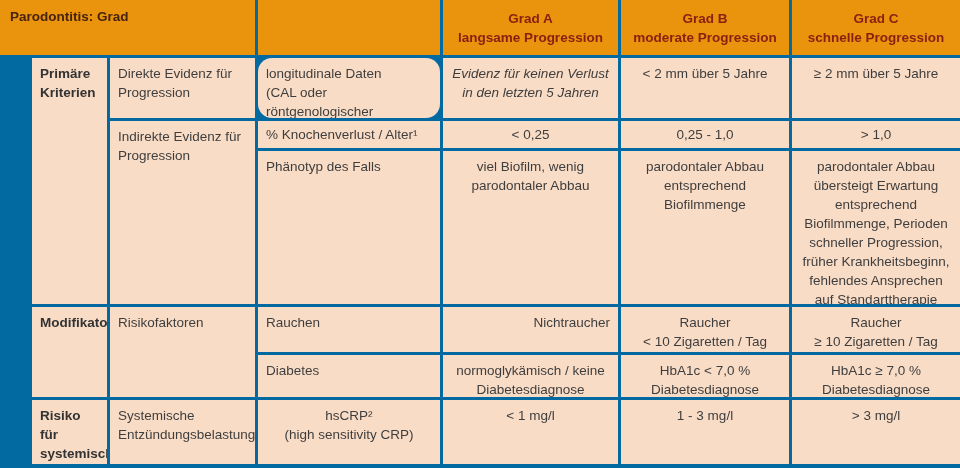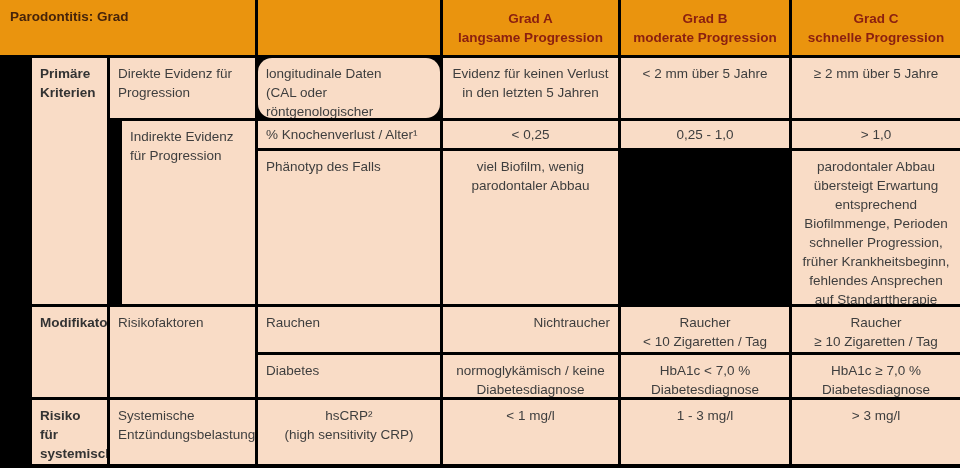--- a/index.html
+++ b/index.html
@@ -4,21 +4,21 @@
 <style>
   html, body {
     margin: 0;
     padding: 0;
     background: #ffffff;
     font-family: "Liberation Sans", sans-serif;
   }
   .table-wrap {
     width: 960px;
     height: 468px;
-    background: #000000;
+    background: #0369a1;
     display: grid;
     grid-template-columns: 107px 145px 182px 175px 168px 168px;
     grid-template-rows: 55px 60px 27px 153px 45px 42px 64px;
     gap: 3px;
     box-sizing: border-box;
     padding-bottom: 4px;
   }
   .cell {
     background: #F9DCC6;
     color: #3E3E3E;
@@ -59,25 +59,25 @@
   
   .p-title   { grid-column: 1 / span 2; grid-row: 1; }
   .p-hempty  { grid-column: 3; grid-row: 1; }
   .p-ga      { grid-column: 4; grid-row: 1; }
   .p-gb      { grid-column: 5; grid-row: 1; }
   .p-gc      { grid-column: 6; grid-row: 1; }
 
   .p-primaer { grid-column: 1; grid-row: 2 / span 3; }
   .p-direkt  { grid-column: 2; grid-row: 2; }
   .p-long    { grid-column: 3; grid-row: 2; border-radius: 14px; }
-  .p-r1a     { grid-column: 4; grid-row: 2; }
+  .p-r1a     { grid-column: 4; grid-row: 2; font-style: italic; }
   .p-r1b     { grid-column: 5; grid-row: 2; }
   .p-r1c     { grid-column: 6; grid-row: 2; }
 
-  .p-indirekt{ grid-column: 2; grid-row: 3 / span 2; margin-left: 12px; }
+  .p-indirekt{ grid-column: 2; grid-row: 3 / span 2; }
   .p-bone    { grid-column: 3; grid-row: 3; padding-top: 4px; }
   .p-r2a     { grid-column: 4; grid-row: 3; padding-top: 4px; }
   .p-r2b     { grid-column: 5; grid-row: 3; padding-top: 4px; }
   .p-r2c     { grid-column: 6; grid-row: 3; padding-top: 4px; }
 
   .p-pheno   { grid-column: 3; grid-row: 4; }
   .p-r3a     { grid-column: 4; grid-row: 4; }
   .p-r3b     { grid-column: 5; grid-row: 4; }
   .p-r3c     { grid-column: 6; grid-row: 4; }
 
@@ -123,20 +123,23 @@
   <div class="cell val p-r1c">≥ 2 mm über 5 Jahre</div>
 
   <div class="cell p-indirekt">Indirekte Evidenz für Progression</div>
   <div class="cell p-bone">% Knochenverlust / Alter¹</div>
   <div class="cell val p-r2a">&lt; 0,25</div>
   <div class="cell val p-r2b">0,25 - 1,0</div>
   <div class="cell val p-r2c">&gt; 1,0</div>
 
   <div class="cell p-pheno">Phänotyp des Falls</div>
   <div class="cell val p-r3a">viel Biofilm, wenig parodontaler Abbau</div>
+  <div class="cell val p-r3b">parodontaler Abbau
+entsprechend
+Biofilmmenge</div>
   <div class="cell val p-r3c">parodontaler Abbau übersteigt Erwartung entsprechend Biofilmmenge, Perioden schneller Progression, früher Krankheitsbeginn, fehlendes Ansprechen auf Standarttherapie</div>
 
   <div class="cell section-label p-modif">Modifikatoren</div>
   <div class="cell p-risikof">Risikofaktoren</div>
   <div class="cell p-rauchen">Rauchen</div>
   <div class="cell val p-r4a">Nichtraucher</div>
   <div class="cell val p-r4b">Raucher
 &lt; 10 Zigaretten / Tag</div>
   <div class="cell val p-r4c">Raucher
 ≥ 10 Zigaretten / Tag</div>

